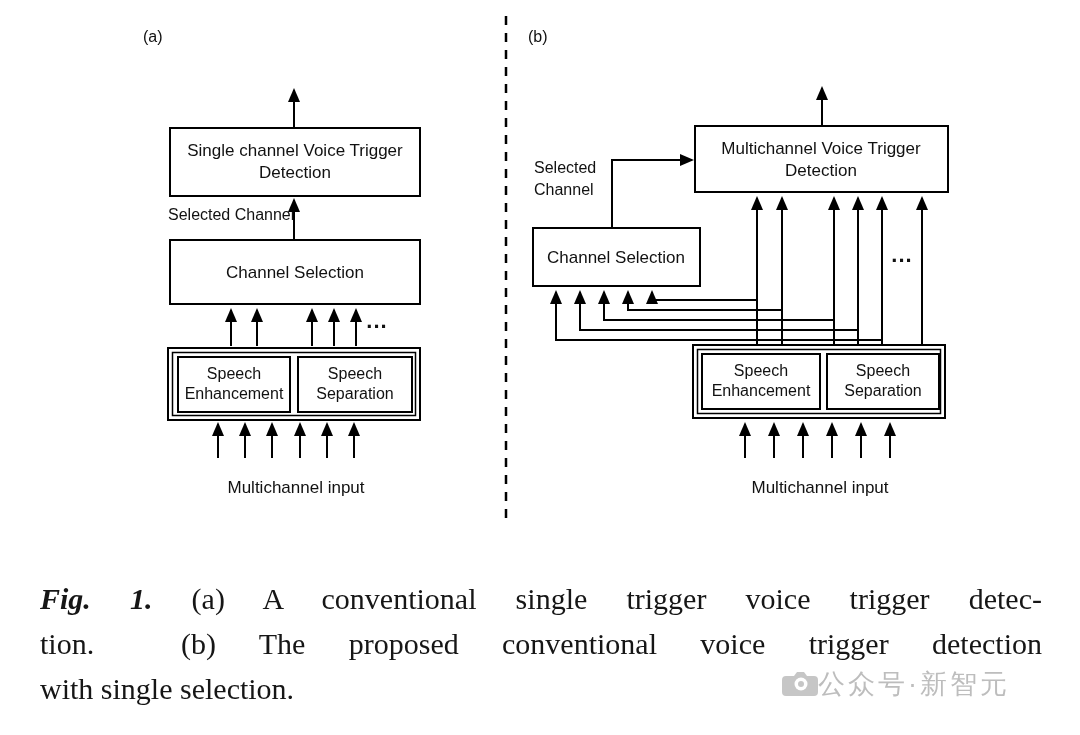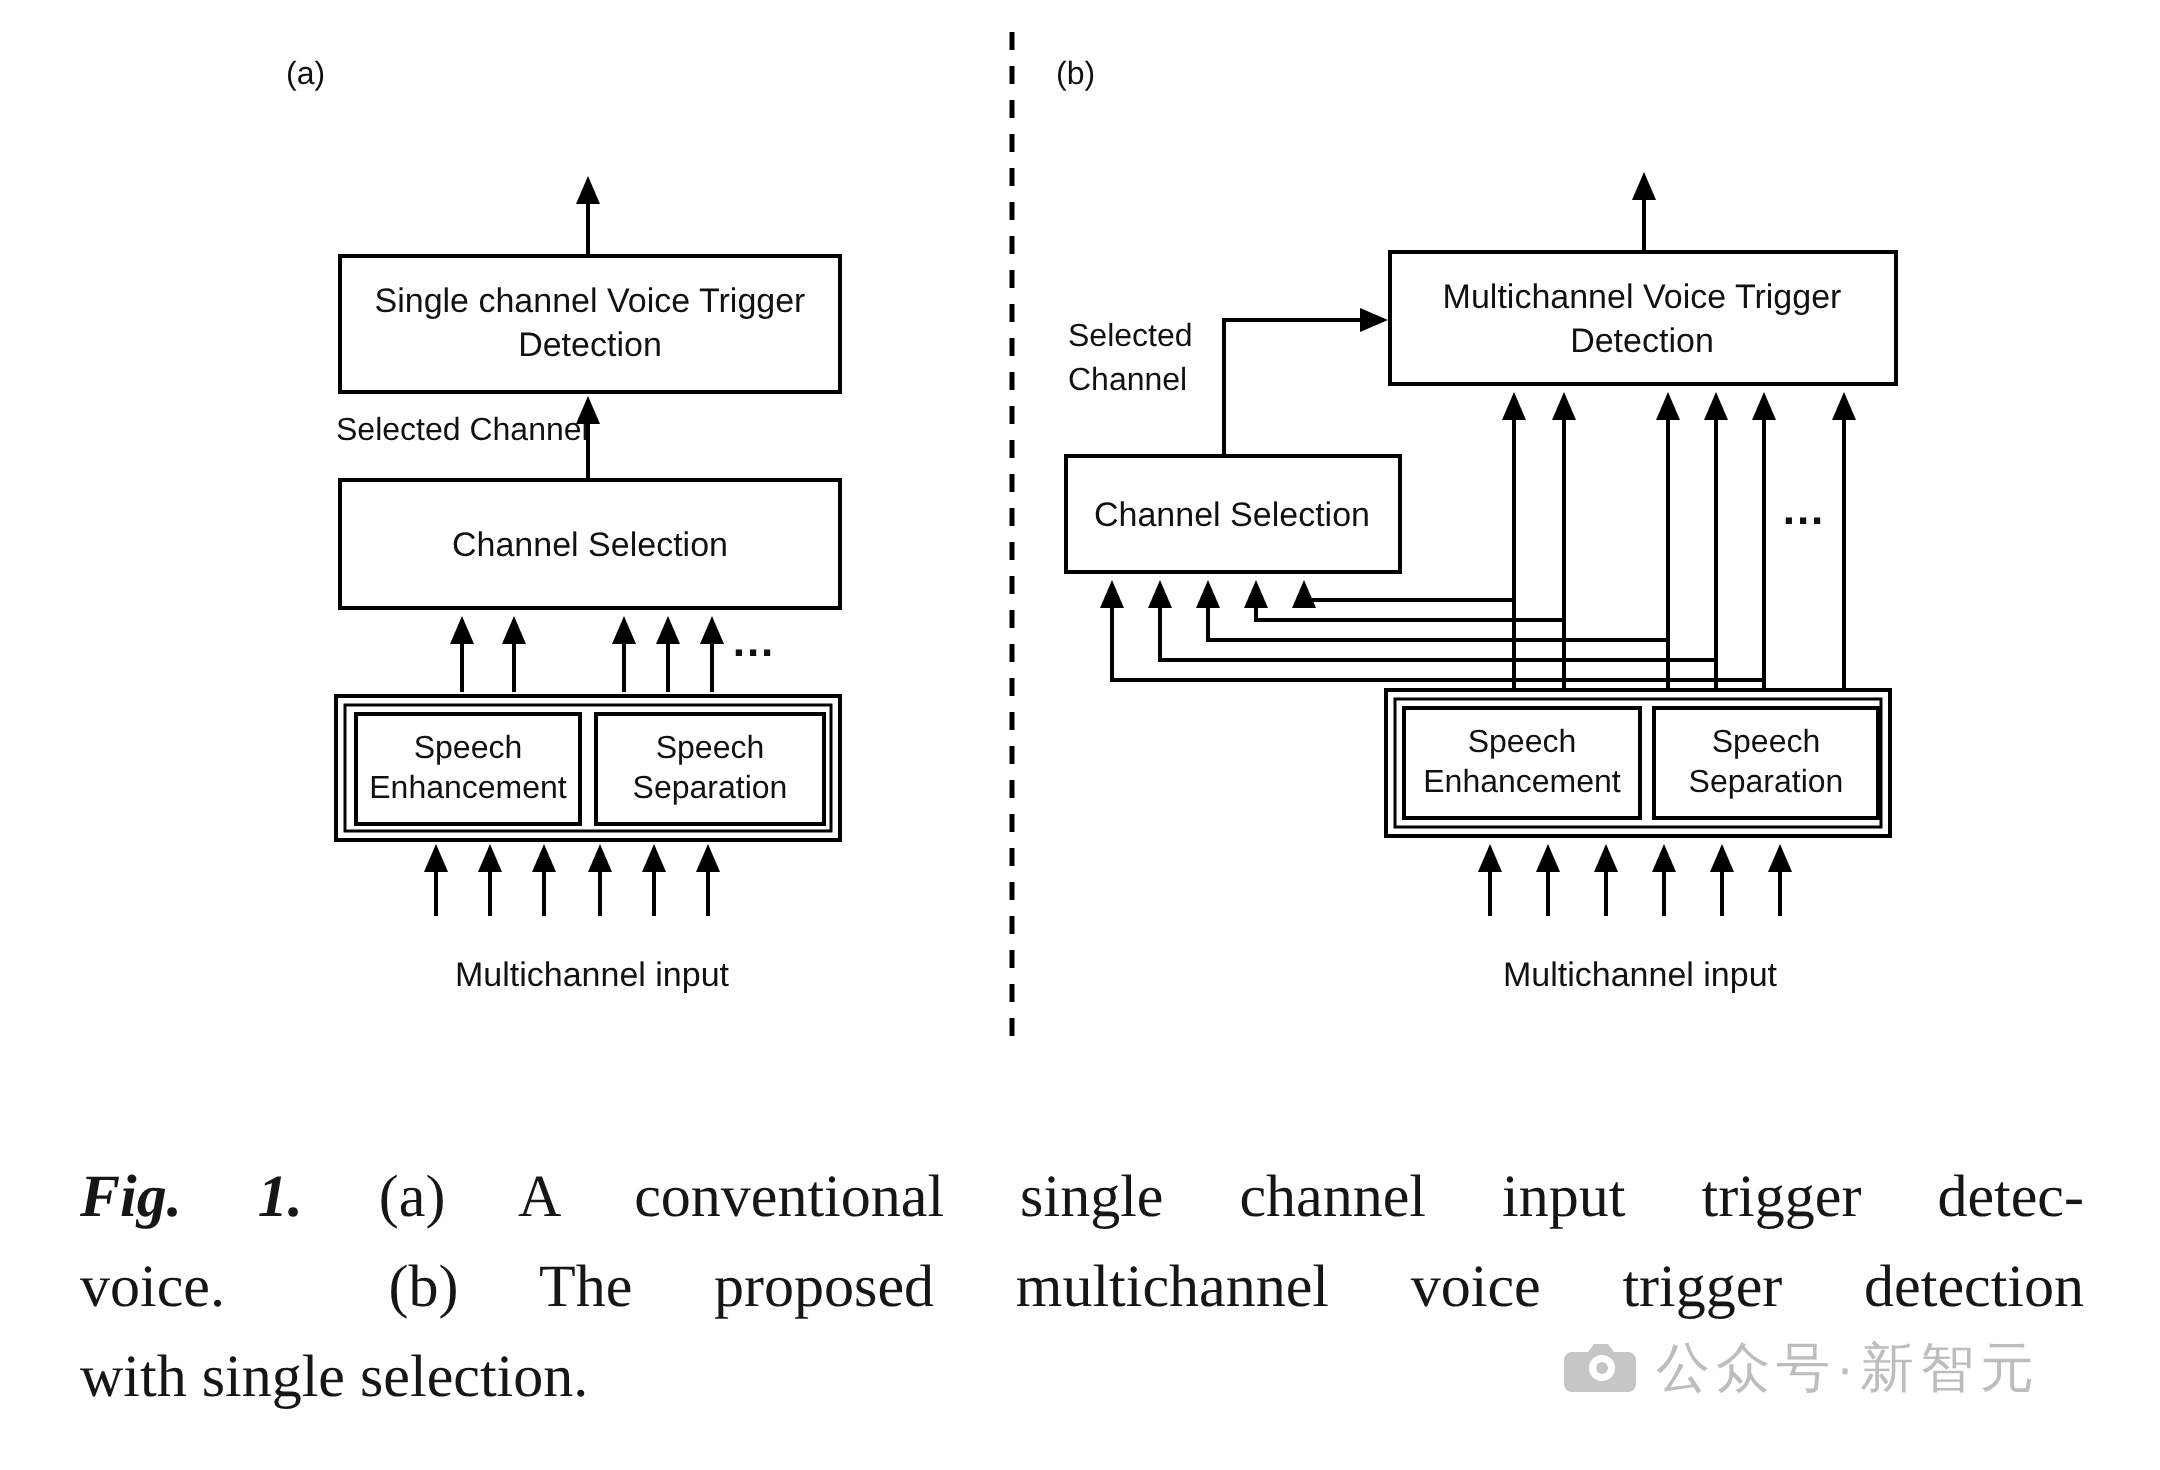--- a/index.html
+++ b/index.html
@@ -24,21 +24,21 @@
   .caption {
     position:absolute; left:40px; top:576px; width:1002px;
     font-family:"Liberation Serif", serif; font-size:30px; color:#161616;
   }
   .cap-line { line-height:45px; white-space:pre-wrap; }
   .cap-just { text-align:justify; text-align-last:justify; }
   .cap-bold { font-weight:bold;font-style:italic; }
 
   .watermark {
     position:absolute; left:782px; top:666px;
-    display:flex; align-items:center; gap:10px;
+    display:flex; align-items:center; 
   }
   .wm-text {
     font-family:"Liberation Sans", sans-serif;
     font-size:27px; color:#bdbdbd; letter-spacing:3px;
   }
 </style>
 </head>
 <body>
 
 <div class="page">
@@ -148,22 +148,22 @@
         <line x1="803" y1="458" x2="803" y2="424"></line>
         <line x1="832" y1="458" x2="832" y2="424"></line>
         <line x1="861" y1="458" x2="861" y2="424"></line>
         <line x1="890" y1="458" x2="890" y2="424"></line>
       </g>
       <text class="t17" x="820" y="493" text-anchor="middle">Multichannel input</text>
     </g>
   </svg>
 
   <div class="caption">
-    <div class="cap-line cap-just"><span class="cap-bold">Fig. 1.</span><span> (a) A conventional single channel input trigger detec-</span></div>
-    <div class="cap-line cap-just">voice.  (b) The proposed multichannel voice trigger detection</div>
+    <div class="cap-line cap-just"><span class="cap-bold">Fig. 1.</span><span> (a) A conventional single trigger voice trigger detec-</span></div>
+    <div class="cap-line cap-just">tion.  (b) The proposed conventional voice trigger detection</div>
     <div class="cap-line">with single selection.</div>
   </div>
 
   <div class="watermark">
     <svg width="36" height="32" viewBox="0 0 36 32">
       <path d="M4,8 h8 l3,-4 h7 l3,4 h7 a4,4 0 0 1 4,4 v12 a4,4 0 0 1 -4,4 h-28 a4,4 0 0 1 -4,-4 v-12 a4,4 0 0 1 4,-4 z" fill="#c6c6c6"></path>
       <circle cx="19" cy="16" r="6.5" fill="#ffffff"></circle>
       <circle cx="19" cy="16" r="3" fill="#c6c6c6"></circle>
     </svg>
     <span class="wm-text">公众号·新智元</span>

